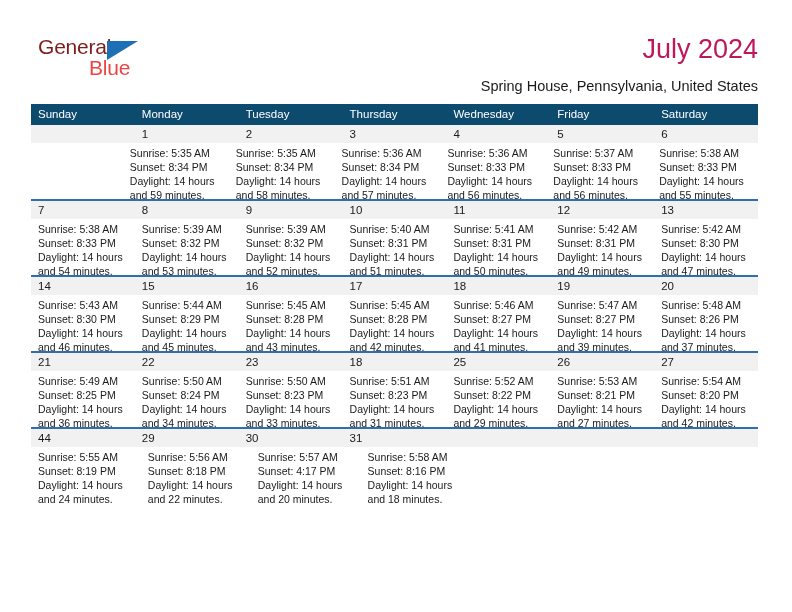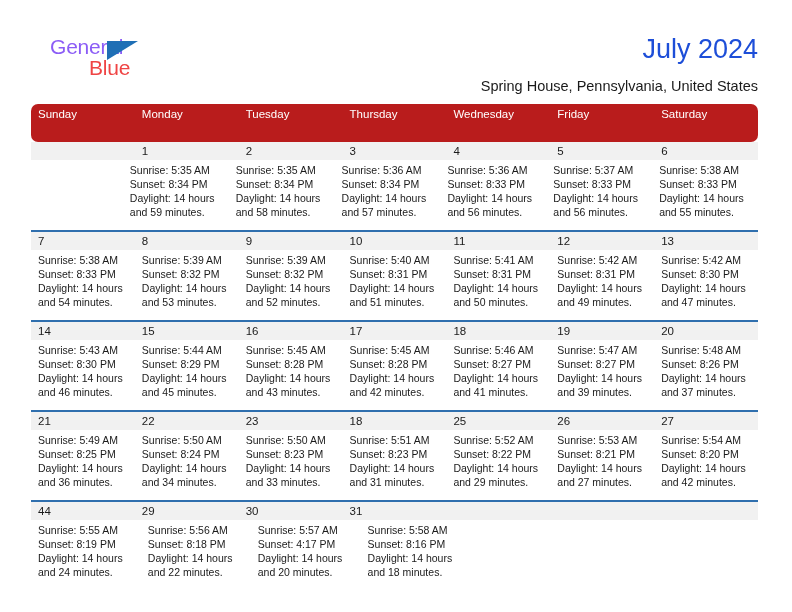--- a/index.html
+++ b/index.html
@@ -31,25 +31,25 @@
   }
   .logo {
     position: absolute;
     left: 34px;
     top: 36px;
     width: 140px;
     height: 48px;
   }
   .logo-general {
     position: absolute;
-    left: 16px;
+    left: 4px;
     top: 0;
     font-size: 21px;
     letter-spacing: -0.2px;
-    color: #8b5cf6;
+    color: #7f1d1d;
     line-height: 22px;
   }
   .logo-triangle {
     position: absolute;
     left: 73px;
     top: 5px;
     width: 0;
     height: 0;
     border-left: 31px solid #1f6fb5;
     border-bottom: 19px solid transparent;
@@ -62,21 +62,21 @@
     letter-spacing: -0.2px;
     color: #ef4444;
     line-height: 22px;
   }
 
   .title {
     position: absolute;
     right: 34px;
     top: 34px;
     font-size: 27px;
-    color: #1d4ed8;
+    color: #be185d;
     text-align: right;
     line-height: 31px;
     white-space: nowrap;
   }
   .subtitle {
     position: absolute;
     right: 34px;
     top: 78px;
     font-size: 14.5px;
     color: #1a1a1a;
@@ -87,23 +87,22 @@
 
   
   .calendar {
     position: absolute;
     left: 31px;
     top: 104px;
     width: 727px;
   }
   .weekday-row {
     display: flex;
-    background: #b91c1c;
-    height: 38px;
-    border-radius: 7px;
+    background: #0c4a6e;
+    height: 21px;
   }
   .weekday {
     flex: 1 1 0;
     color: #ffffff;
     font-size: 11.5px;
     line-height: 21px;
     padding-left: 7px;
     box-sizing: border-box;
     white-space: nowrap;
   }
@@ -115,21 +114,21 @@
     border-top: none;
   }
   .week-numbers {
     display: flex;
     background: #f1f1f1;
     height: 18px;
   }
   .week-body {
     display: flex;
     background: #ffffff;
-    height: 70px;
+    height: 56px;
   }
   .daynum {
     flex: 1 1 0;
     font-size: 11.5px;
     line-height: 18px;
     padding-left: 7px;
     box-sizing: border-box;
     color: #1a1a1a;
   }
   .daycell {

